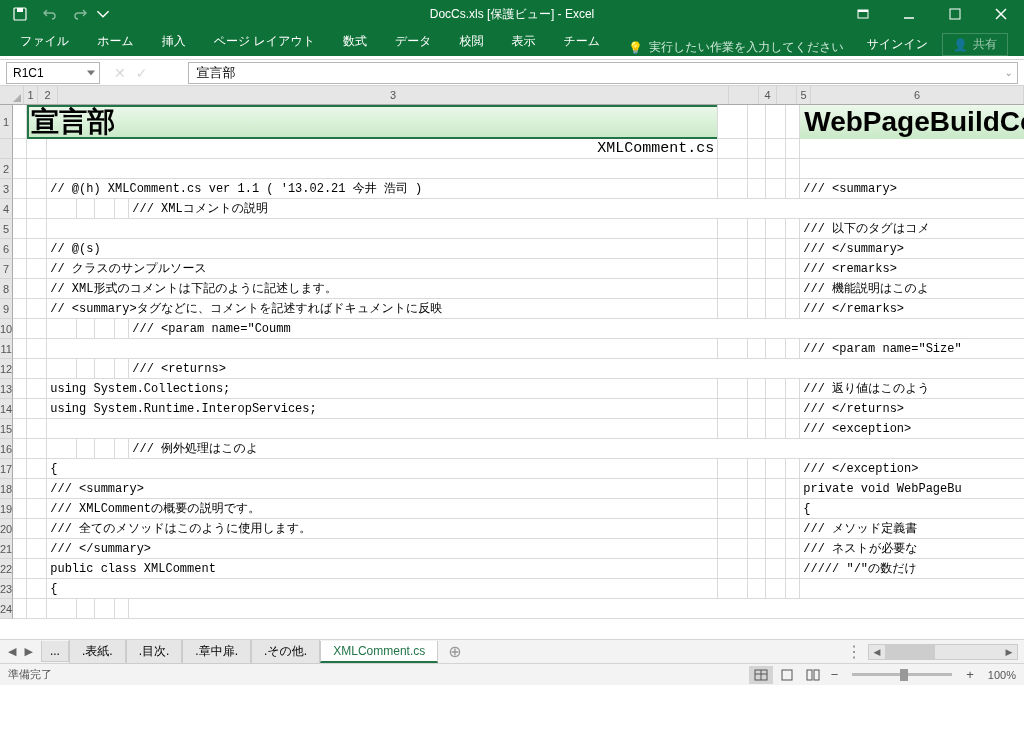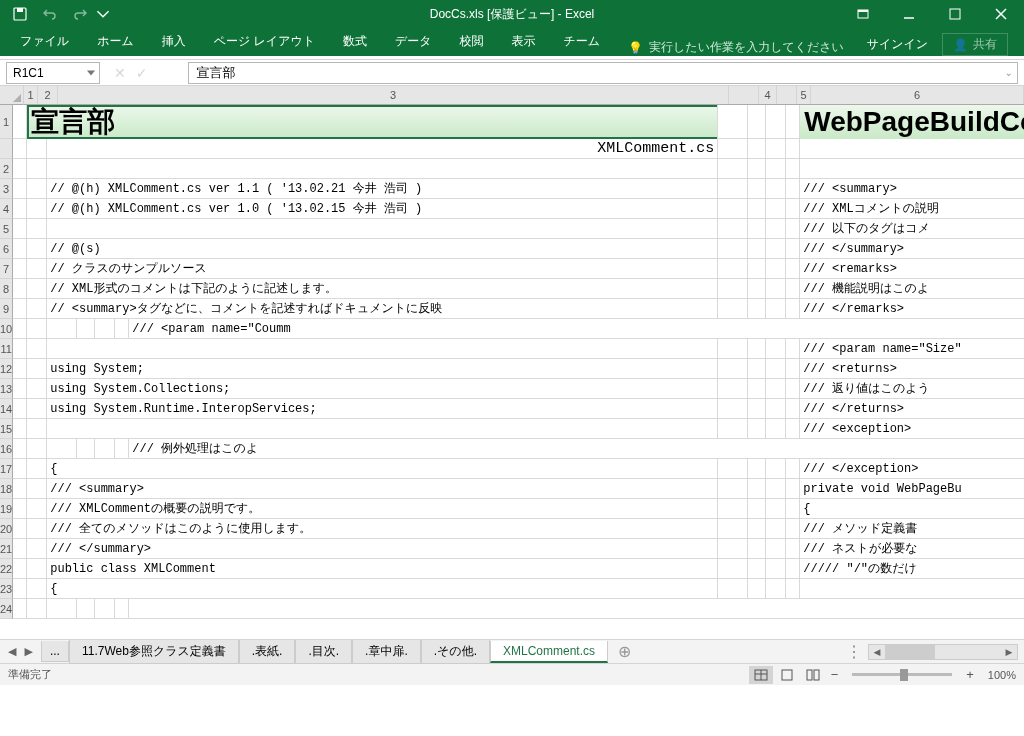--- a/index.html
+++ b/index.html
@@ -253,21 +253,20 @@
               <div class="cell mono" style="width:671px">// @(h) XMLComment.cs        ver 1.1 ( '13.02.21 今井 浩司 )</div>
               <div style="width:30px;border-right:1px solid #d9d9d9"></div>
               <div style="width:18px;border-right:1px solid #d9d9d9"></div>
               <div style="width:20px;border-right:1px solid #d9d9d9"></div>
               <div style="width:14px;border-right:1px solid #d9d9d9"></div>
               <div class="cell mono" style="flex:1">/// &lt;summary&gt;</div>
             </div>
             <div class="cell-row">
               <div style="width:14px;border-right:1px solid #d9d9d9"></div>
               <div style="width:20px;border-right:1px solid #d9d9d9"></div>
-              <div class="cell mono" style="width:671px">// @(h) XMLComment.cs        ver 1.0 ( '13.02.15 今井 浩司 )</div>
               <div style="width:30px;border-right:1px solid #d9d9d9"></div>
               <div style="width:18px;border-right:1px solid #d9d9d9"></div>
               <div style="width:20px;border-right:1px solid #d9d9d9"></div>
               <div style="width:14px;border-right:1px solid #d9d9d9"></div>
               <div class="cell mono" style="flex:1">///   XMLコメントの説明</div>
             </div>
             <div class="cell-row">
               <div style="width:14px;border-right:1px solid #d9d9d9"></div>
               <div style="width:20px;border-right:1px solid #d9d9d9"></div>
               <div class="cell mono" style="width:671px"></div>
@@ -332,21 +331,20 @@
               <div class="cell mono" style="width:671px"></div>
               <div style="width:30px;border-right:1px solid #d9d9d9"></div>
               <div style="width:18px;border-right:1px solid #d9d9d9"></div>
               <div style="width:20px;border-right:1px solid #d9d9d9"></div>
               <div style="width:14px;border-right:1px solid #d9d9d9"></div>
               <div class="cell mono" style="flex:1">/// &lt;param name="Size"</div>
             </div>
             <div class="cell-row">
               <div style="width:14px;border-right:1px solid #d9d9d9"></div>
               <div style="width:20px;border-right:1px solid #d9d9d9"></div>
-              <div class="cell mono" style="width:671px">using System;</div>
               <div style="width:30px;border-right:1px solid #d9d9d9"></div>
               <div style="width:18px;border-right:1px solid #d9d9d9"></div>
               <div style="width:20px;border-right:1px solid #d9d9d9"></div>
               <div style="width:14px;border-right:1px solid #d9d9d9"></div>
               <div class="cell mono" style="flex:1">/// &lt;returns&gt;</div>
             </div>
             <div class="cell-row">
               <div style="width:14px;border-right:1px solid #d9d9d9"></div>
               <div style="width:20px;border-right:1px solid #d9d9d9"></div>
               <div class="cell mono" style="width:671px">using System.Collections;</div>
@@ -469,21 +467,20 @@
     </div>
   </div>
 </div>
 
 <div class="sheet-tabs-row">
   <div class="sheet-nav">
     <span>◀</span>
     <span>▶</span>
   </div>
   <div class="sheet-tab" style="padding:3px 8px">...</div>
-  <div class="sheet-tab">11.7Web参照クラス定義書</div>
   <div class="sheet-tab">.表紙.</div>
   <div class="sheet-tab">.目次.</div>
   <div class="sheet-tab">.章中扉.</div>
   <div class="sheet-tab">.その他.</div>
   <div class="sheet-tab active">XMLComment.cs</div>
   <div class="sheet-add">⊕</div>
   <div style="flex:1"></div>
   <span style="color:#888;padding:0 6px">⋮</span>
   <div class="hscroll">
     <div class="hscroll-arrow">◀</div>

